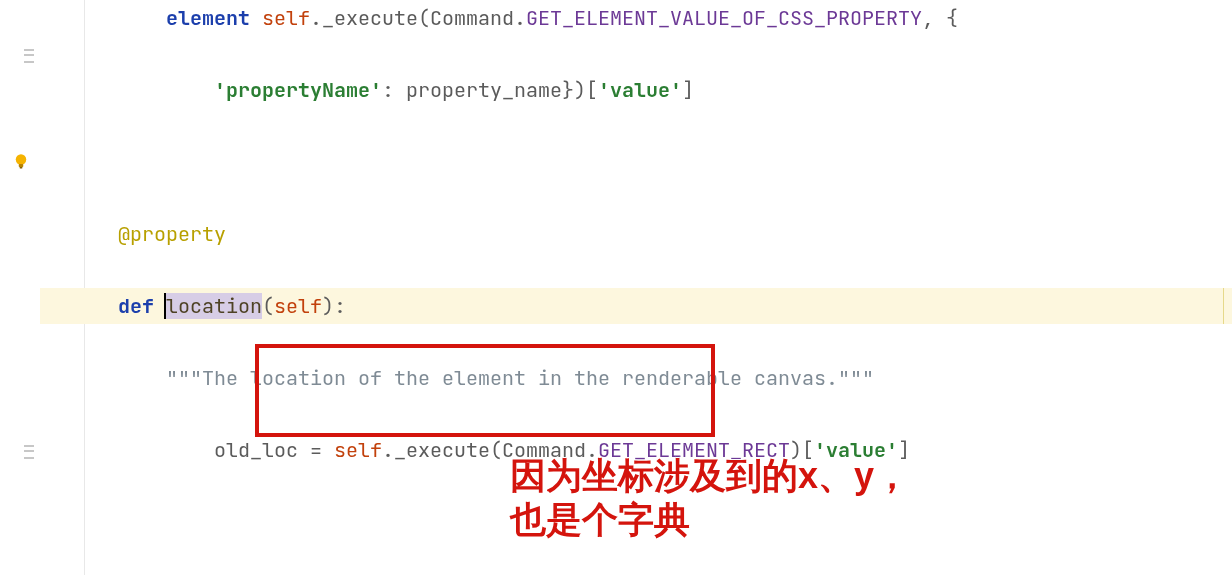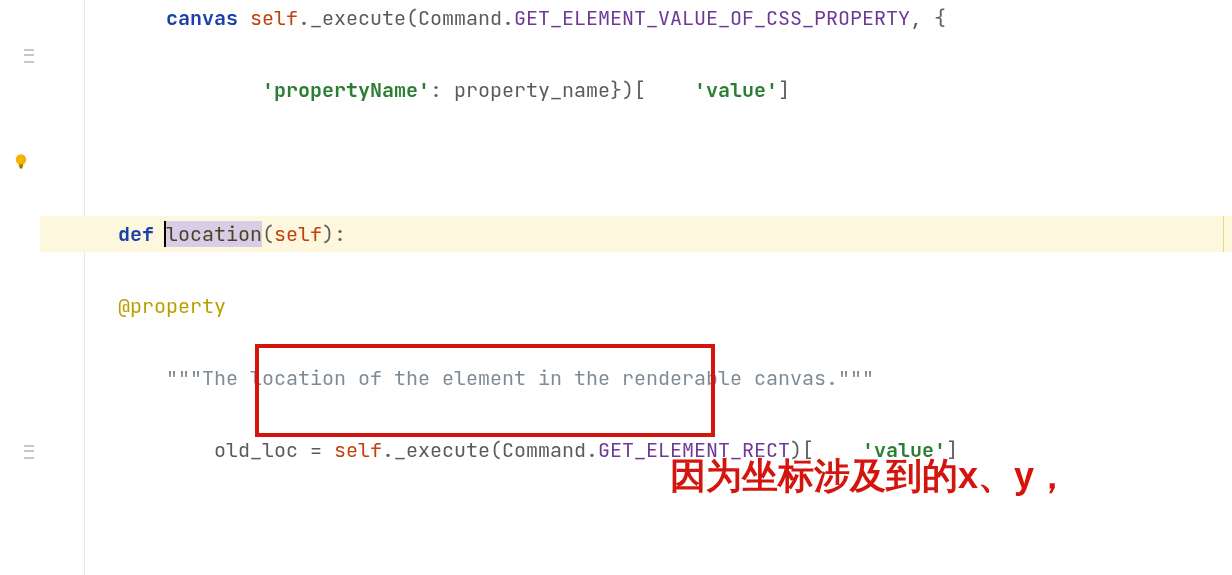--- a/index.html
+++ b/index.html
@@ -12,29 +12,29 @@
   .vline{position:absolute;top:0;bottom:0;left:44px;width:1px;background:#e8e8e8;}
   .code{position:relative;flex:1;}
   .code pre{margin:0;padding:0;white-space:pre;font:inherit;}
   .line{height:36px;padding-left:30px;position:relative;}
   .hl{background:#fdf7de;}
   .line.hl::after{content:"";position:absolute;top:0;bottom:0;right:0;width:8px;background:#fdf7de;border-left:1px solid #e6d98a;}
   .kw{color:#1c3fac;font-weight:bold;}
   .kw-ret{color:#1c3fac;font-weight:bold;}
   .self{color:#c2410c;}
   .dec{color:#b8a000;}
-  .str{color:#2b7e33;font-weight:bold;margin-left:48px;}
+  .str{color:#2b7e33;font-weight:bold;}
   .docstr{color:#7f8b95;}
   .name{color:#5b5b5b;}
   .static{color:#6c3996;}
   .deffn{color:#4e4225;}
   .caret{border-left:2px solid #000;margin-left:-2px;}
   .sel{background:#d7cde6;}
   .redbox{position:absolute;border:4px solid #d4140d;pointer-events:none;}
-  .annot{position:absolute;color:#d4140d;font-family:"SimHei","Microsoft YaHei",sans-serif;font-weight:bold;font-size:36px;line-height:44px;text-align:center;text-shadow:1px 0 #fff,-1px 0 #fff,0 1px #fff,0 -1px #fff;}
+  .annot{position:absolute;color:#d4140d;font-family:"SimHei","Microsoft YaHei",sans-serif;font-weight:bold;font-size:36px;line-height:44px;text-align:left;text-shadow:1px 0 #fff,-1px 0 #fff,0 1px #fff,0 -1px #fff;}
 </style>
 </head>
 <body>
 
 <div class="editor">
   <div class="gutter">
     <div class="gutter-cell"></div>
     <div class="gutter-cell">
         <span class="fold"></span>
       </div>
@@ -57,36 +57,37 @@
     <div class="gutter-cell">
         <span class="fold"></span>
       </div>
     <div class="gutter-cell"></div>
     <div class="gutter-cell"></div>
     <div class="gutter-cell"></div>
   </div>
 
   <div class="code">
     <div class="vline"></div>
-<pre><div class="line">        <span class="kw-ret">canvas </span><span class="self">self</span><span class="name">._execute(Command.</span><span class="static">GET_ELEMENT_VALUE_OF_CSS_PROPERTY</span><span class="name">, {</span></div>
+<pre><div class="line">        <span class="kw-ret">element </span><span class="self">self</span><span class="name">._execute(Command.</span><span class="static">GET_ELEMENT_VALUE_OF_CSS_PROPERTY</span><span class="name">, {</span></div>
 <div class="line">            <span class="str">'propertyName'</span><span class="name">: property_name})[</span><span class="str">'value'</span><span class="name">]</span></div>
 <div class="line"> </div>
+<div class="line">    <span class="dec">@property</span></div>
 <div class="line hl">    <span class="kw">def </span><span class="caret"></span><span class="sel"><span class="deffn">location</span></span><span class="name">(</span><span class="self">self</span><span class="name">):</span></div>
-<div class="line">    <span class="dec">@property</span></div>
 <div class="line">        <span class="docstr">"""The location of the element in the renderable canvas."""</span></div>
 <div class="line">            <span class="name">old_loc = </span><span class="self">self</span><span class="name">._execute(Command.</span><span class="static">GET_ELEMENT_RECT</span><span class="name">)[</span><span class="str">'value'</span><span class="name">]</span></div>
 
 
 
 
 
 
 
 
 </pre>
 
     <div class="redbox" style="left:215px;top:344px;width:452px;height:85px;"></div>
 
     <div class="annot" style="left:470px;top:454px;width:720px;">
       <div>因为坐标涉及到的x、y，</div>
+      <div>也是个字典</div>
     </div>
   </div>
 </div>
 
 </body></html>

